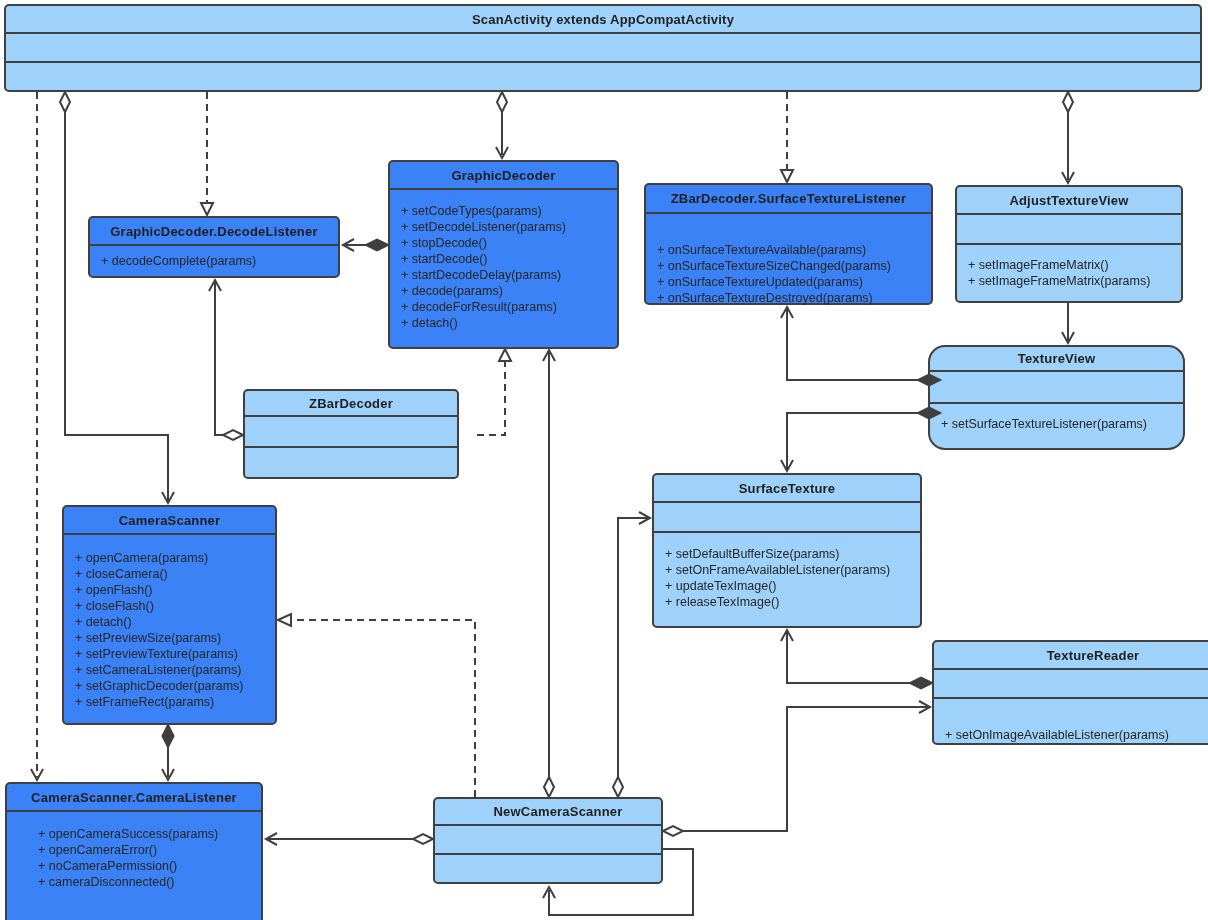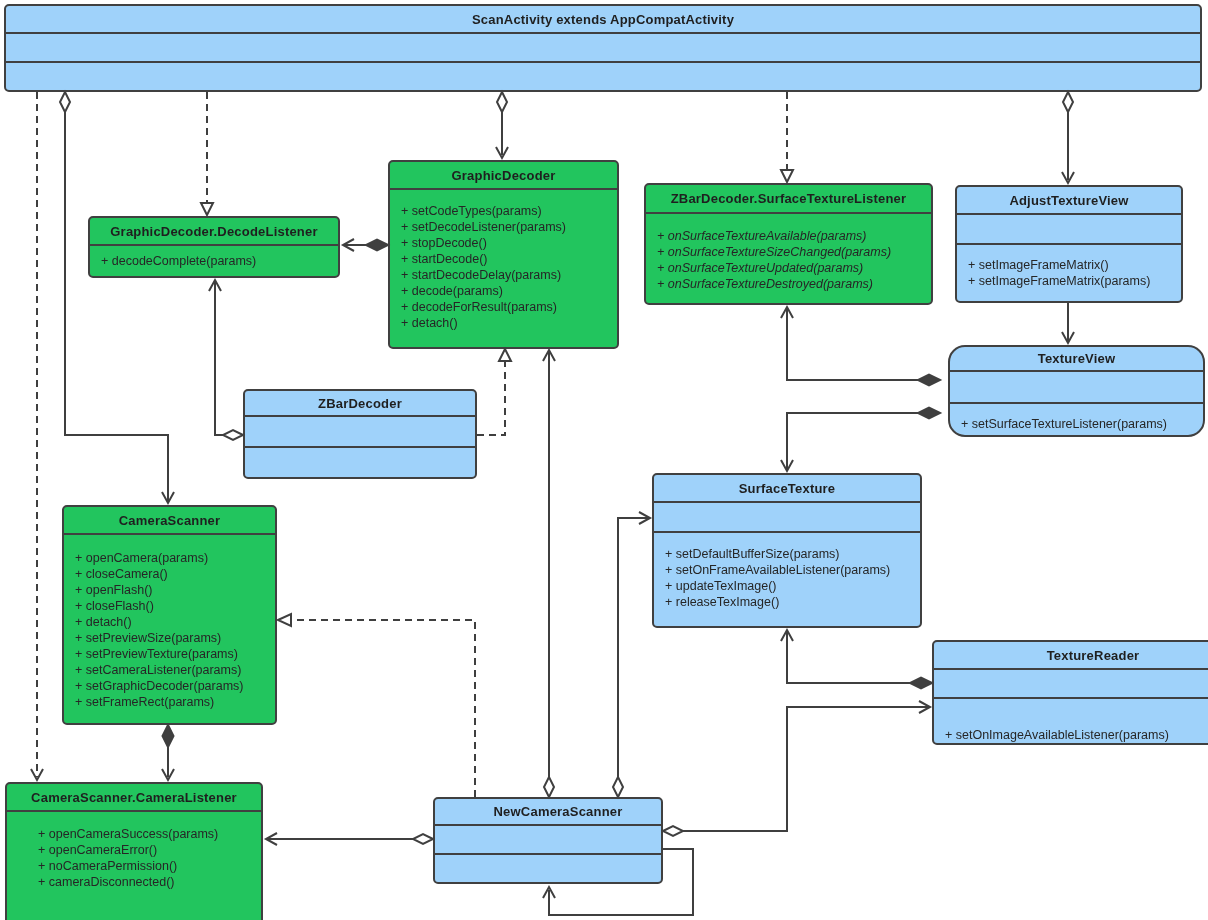--- a/index.html
+++ b/index.html
@@ -5,21 +5,21 @@
   html,body{margin:0;padding:0;}
   body{
     width:1208px;height:920px;position:relative;background:#ffffff;
     font-family:"Liberation Sans","DejaVu Sans",sans-serif;overflow:hidden;
   }
   .stage{position:absolute;inset:0;}
   .cls{
     position:absolute;border:2px solid #404040;border-radius:5px;
     box-sizing:border-box;display:flex;flex-direction:column;
   }
-  .green{background:#22c55e;}
+  .green{background:#3b82f6;}
   .blue{background:#9fd2fa;}
   .title{
     flex:0 0 auto;display:flex;align-items:center;justify-content:center;
     font-weight:bold;font-size:13px;color:#1f1f1f;letter-spacing:.2px;
     border-bottom:2px solid #404040;
   }
   .comp{flex:0 0 auto;border-bottom:2px solid #404040;}
   .comp.last{border-bottom:none;flex:1 1 auto;}
   .body{flex:1 1 auto;padding:0 8px 4px 11px;font-size:12.5px;color:#262626;line-height:16px;}
   .m{white-space:nowrap;}
@@ -53,44 +53,44 @@
       <div class="m">+ startDecode()</div>
       <div class="m">+ startDecodeDelay(params)</div>
       <div class="m">+ decode(params)</div>
       <div class="m">+ decodeForResult(params)</div>
       <div class="m">+ detach()</div>
     </div>
   </div>
 
   <div class="cls green" style="left:644px;top:183px;width:289px;height:122px;">
     <div class="title" style="height:27px;">ZBarDecoder.SurfaceTextureListener</div>
-    <div class="body" style="padding-top:14px;font-style:italic;">
+    <div class="body" style="padding-top:28px;">
       <div class="m">+ onSurfaceTextureAvailable(params)</div>
       <div class="m">+ onSurfaceTextureSizeChanged(params)</div>
       <div class="m">+ onSurfaceTextureUpdated(params)</div>
       <div class="m">+ onSurfaceTextureDestroyed(params)</div>
     </div>
   </div>
 
   <div class="cls blue" style="left:955px;top:185px;width:228px;height:118px;">
     <div class="title" style="height:26px;">AdjustTextureView</div>
     <div class="comp" style="height:28px;"></div>
     <div class="body" style="padding-top:12px;">
       <div class="m">+ setImageFrameMatrix()</div>
       <div class="m">+ setImageFrameMatrix(params)</div>
     </div>
   </div>
 
-  <div class="cls blue" style="left:243px;top:389px;width:234px;height:90px;text-align:right;">
+  <div class="cls blue" style="left:243px;top:389px;width:216px;height:90px;text-align:right;">
     <div class="title" style="height:24px;">ZBarDecoder</div>
     <div class="comp" style="height:29px;"></div>
     <div class="comp last"></div>
   </div>
 
-  <div class="cls blue" style="left:948px;top:345px;width:257px;height:92px;border-radius:17px;">
+  <div class="cls blue" style="left:928px;top:345px;width:257px;height:105px;border-radius:17px;">
     <div class="title" style="height:23px;">TextureView</div>
     <div class="comp" style="height:30px;"></div>
     <div class="body" style="padding-top:12px;">
       <div class="m">+ setSurfaceTextureListener(params)</div>
     </div>
   </div>
 
   <div class="cls green" style="left:62px;top:505px;width:215px;height:220px;">
     <div class="title" style="height:26px;">CameraScanner</div>
     <div class="body" style="padding-top:15px;">

